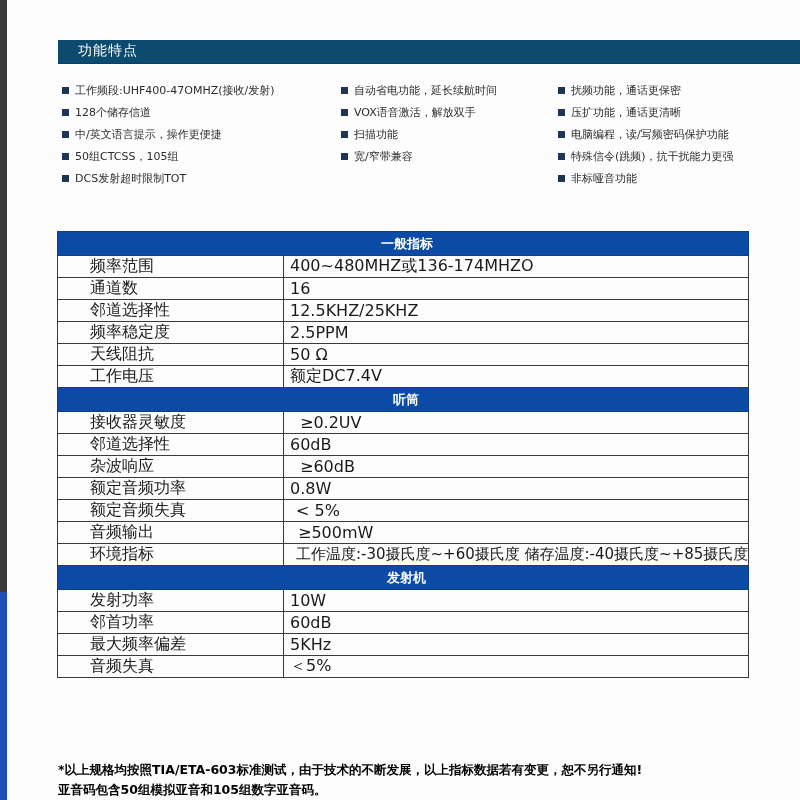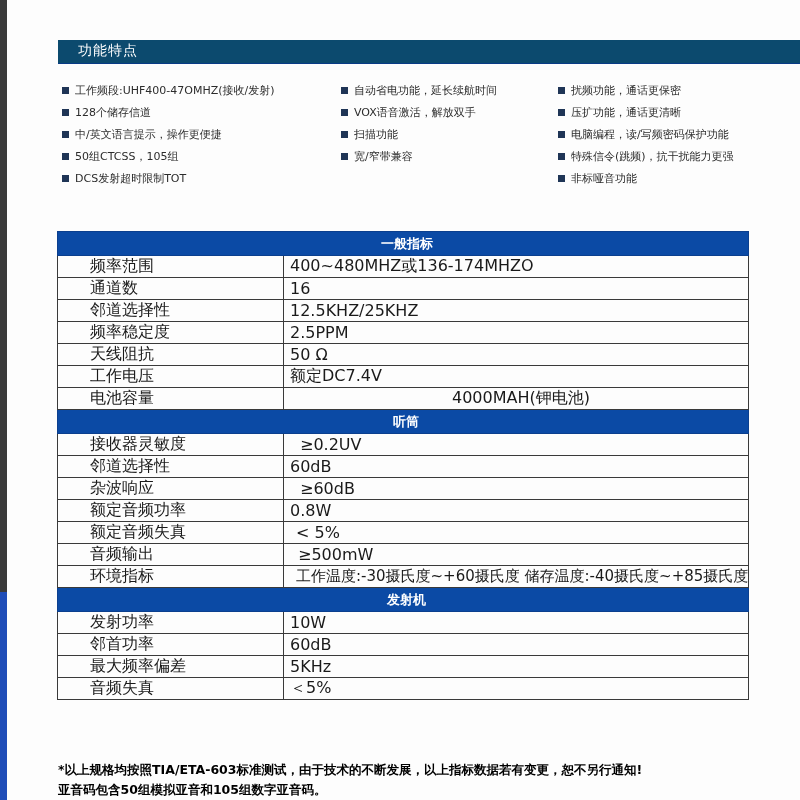--- a/index.html
+++ b/index.html
@@ -151,24 +151,20 @@
         <td class="val">2.5PPM</td>
       </tr>
     <tr>
         <td class="lbl">天线阻抗</td>
         <td class="val">50 Ω</td>
       </tr>
     <tr>
         <td class="lbl">工作电压</td>
         <td class="val">额定DC7.4V</td>
       </tr>
-    <tr>
-        <td class="lbl">电池容量</td>
-        <td class="val" style="padding-left:10px !important; text-align:center;">4000MAH(钾电池)</td>
-      </tr>
 
     <tr class="sec">
       <td colspan="2" style="padding-left:335px;margin-left:48px;">听筒</td>
     </tr>
     <tr>
         <td class="lbl">接收器灵敏度</td>
         <td class="val" style="padding-left:16px !important;">≥0.2UV</td>
       </tr>
     <tr>
         <td class="lbl">邻道选择性</td>

